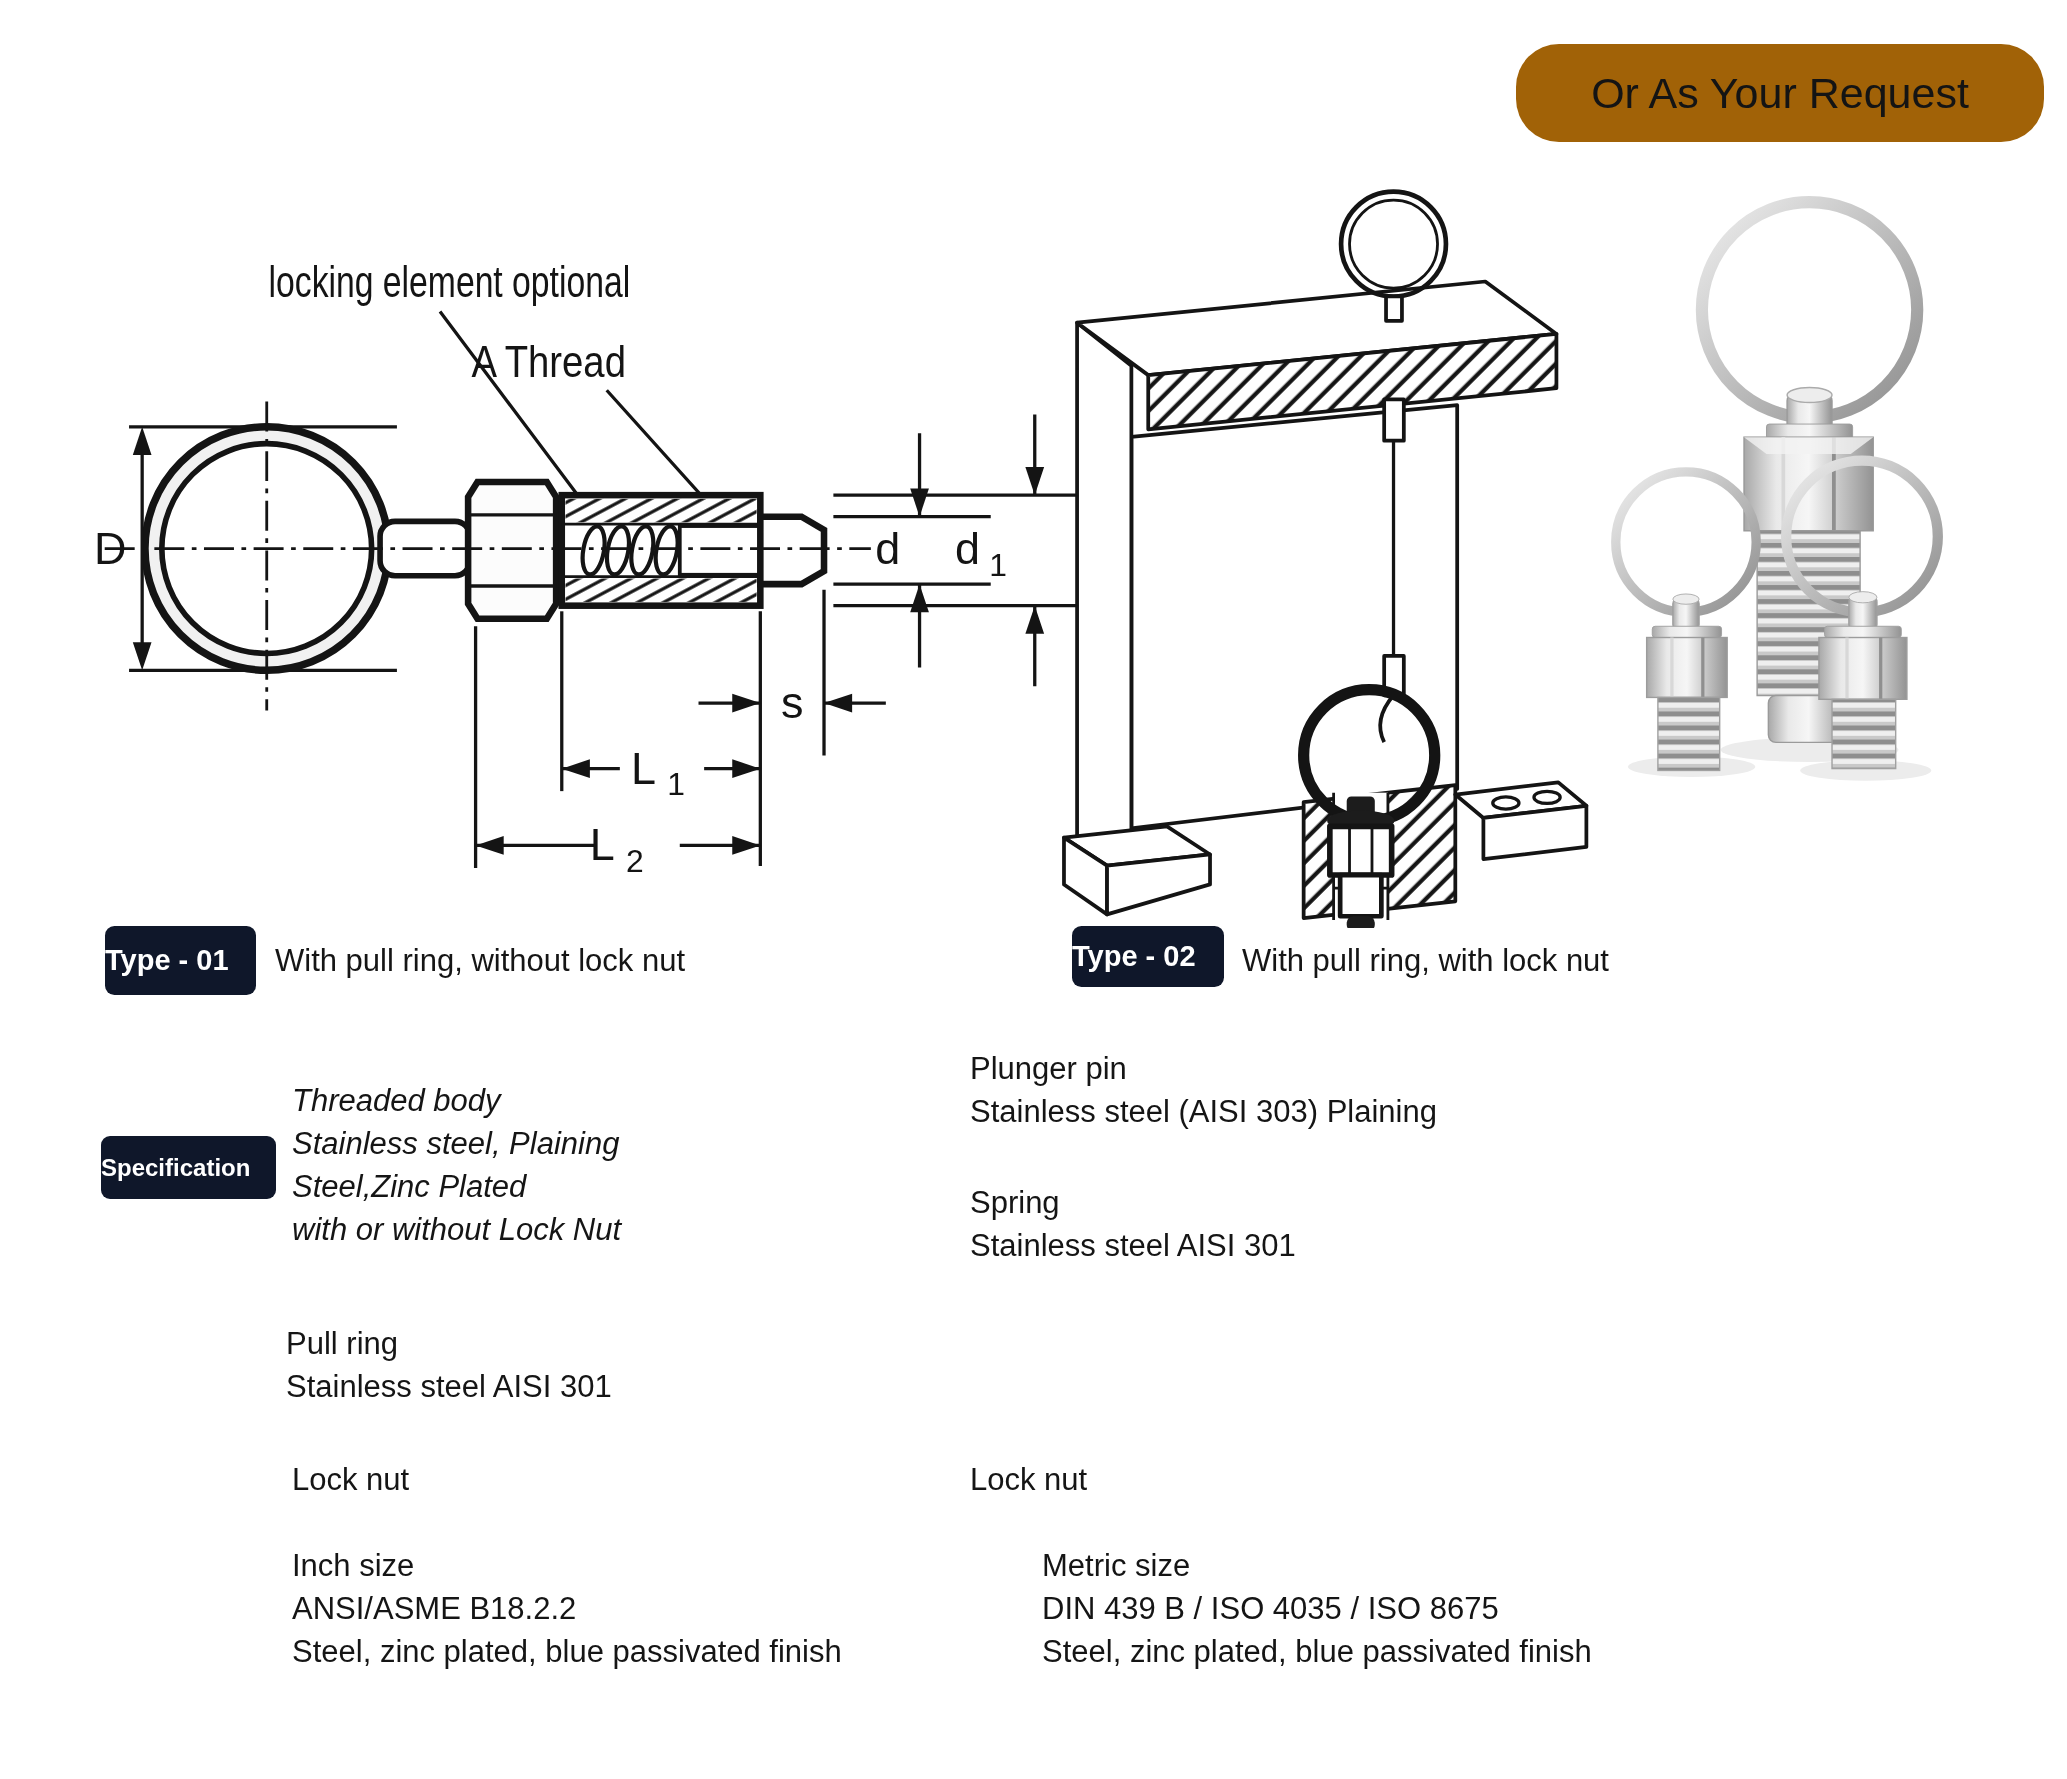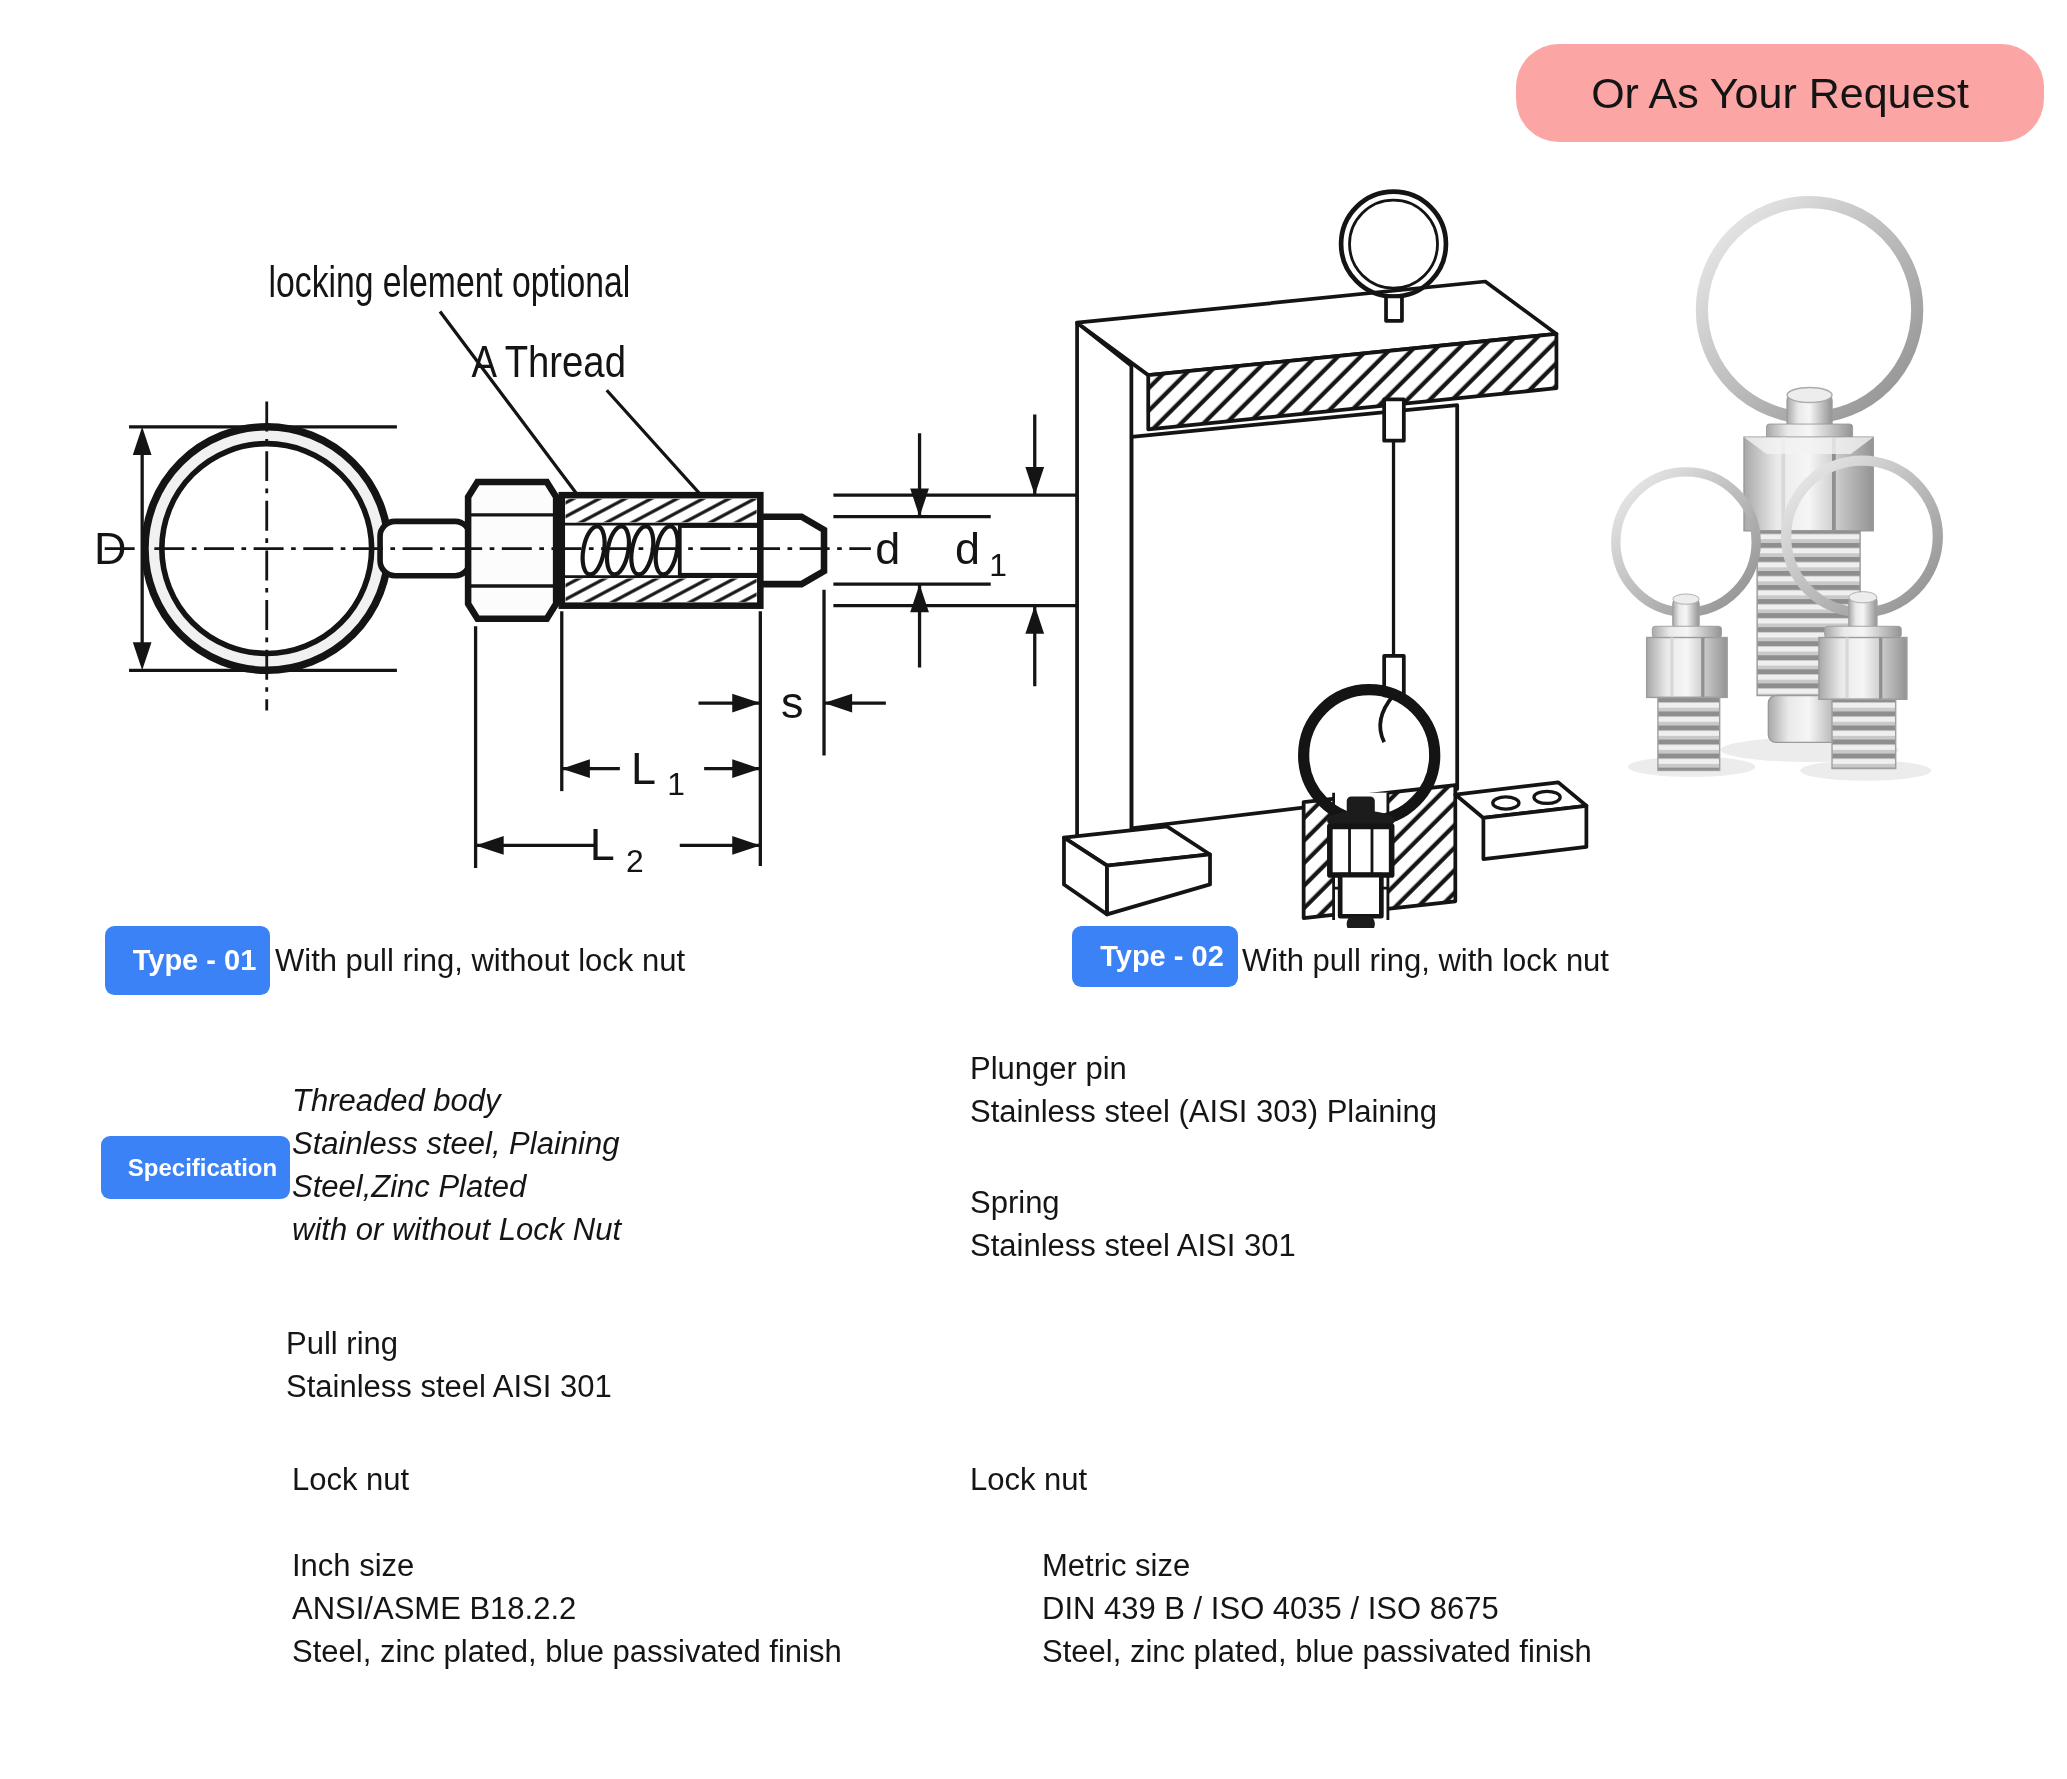--- a/index.html
+++ b/index.html
@@ -1,21 +1,21 @@
 <!DOCTYPE html>
 <html style="font-size:15px"><head>
 <meta charset="utf-8">
 <style>
   html,body{margin:0;padding:0;background:#ffffff;}
   .page{position:relative;width:2068px;height:1779px;background:#ffffff;overflow:hidden;
         font-family:"Liberation Sans", sans-serif;color:#151515;}
   .abs{position:absolute;}
-  .badge{background:#3b82f6;color:#ffffff;font-weight:bold;text-align:center;
-         border-radius:9.4px;display:flex;align-items:center;justify-content:center;padding-left:14px;}
-  .badge-request{background:#fca5a5;color:#141414;border-radius:43px;
+  .badge{background:#0f172a;color:#ffffff;font-weight:bold;text-align:center;
+         border-radius:9.4px;display:flex;align-items:center;justify-content:flex-start;}
+  .badge-request{background:#a16207;color:#141414;border-radius:43px;
          display:flex;align-items:center;justify-content:center;font-size:43px;}
   .type-desc{font-size:31px;display:flex;align-items:center;}
   .spec-block{font-size:31px;line-height:43px;white-space:nowrap;}
   svg text{font-family:"Liberation Sans", sans-serif;fill:#141414;}
 </style>
 </head>
 <body>
 
 <div class="page">
 

